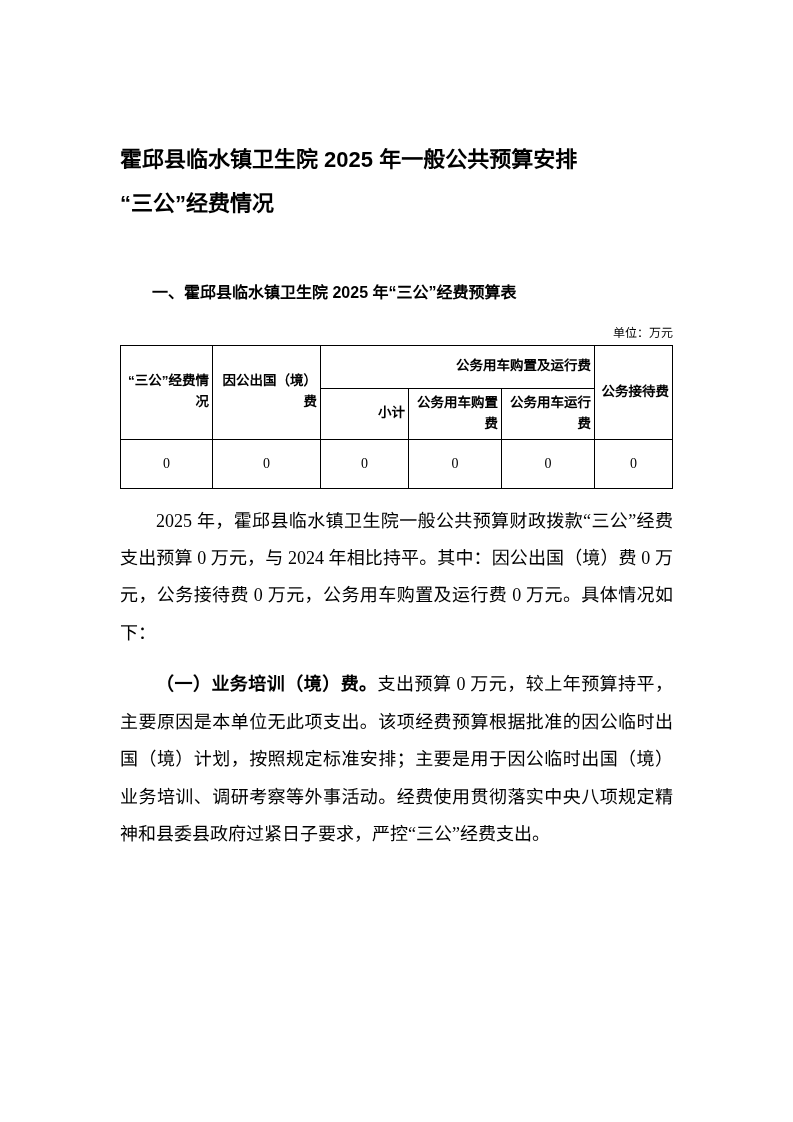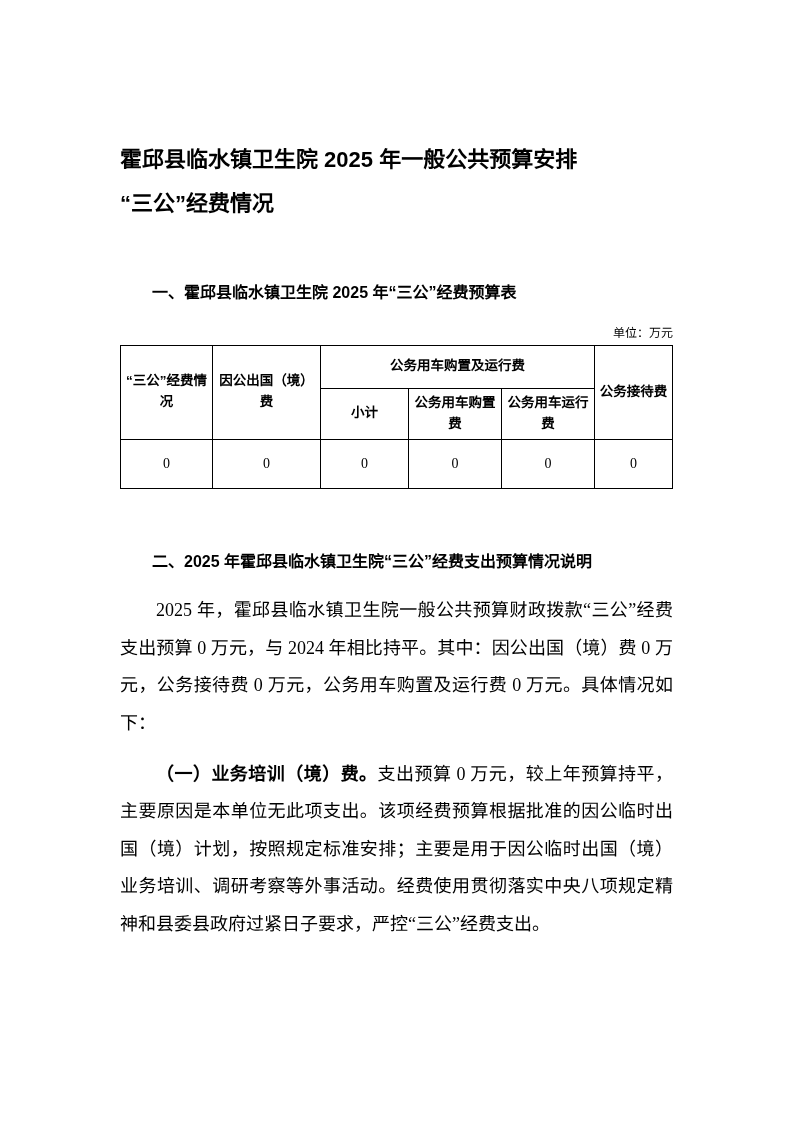--- a/index.html
+++ b/index.html
@@ -59,20 +59,21 @@
     border: 1px solid #000000;
     text-align: center;
     vertical-align: middle;
     padding: 4px 3px;
     font-family: "Liberation Sans", "DejaVu Sans", sans-serif;
   }
   table.budget-table th {
     font-size: 13.5px;
     font-weight: bold;
     line-height: 1.55;
+    text-align: right;
   }
   table.budget-table td {
     font-size: 14px;
     font-weight: normal;
     height: 40px;
     font-family: "Liberation Serif", "DejaVu Serif", serif;
   }
   table.budget-table .row-top th { height: 34px; }
   table.budget-table .row-sub th { height: 42px; }
   .body-para {
@@ -130,21 +131,20 @@
         <td>0</td>
         <td>0</td>
         <td>0</td>
         <td>0</td>
         <td>0</td>
         <td>0</td>
       </tr>
     </tbody>
   </table>
 
-  <div class="section-heading second">二、2025 年霍邱县临水镇卫生院“三公”经费支出预算情况说明</div>
 
   <p class="body-para">2025 年，霍邱县临水镇卫生院一般公共预算财政拨款“三公”经费支出预算 0 万元，与 2024 年相比持平。其中：因公出国（境）费 0 万元，公务接待费 0 万元，公务用车购置及运行费 0 万元。具体情况如下：</p>
 
   <p class="body-para">
     <span class="lead-bold">（一）业务培训（境）费。</span><span>支出预算 0 万元，较上年预算持平，主要原因是本单位无此项支出。该项经费预算根据批准的因公临时出国（境）计划，按照规定标准安排；主要是用于因公临时出国（境）业务培训、调研考察等外事活动。经费使用贯彻落实中央八项规定精神和县委县政府过紧日子要求，严控“三公”经费支出。</span>
   </p>
 
 </div>
 
 </body></html>

